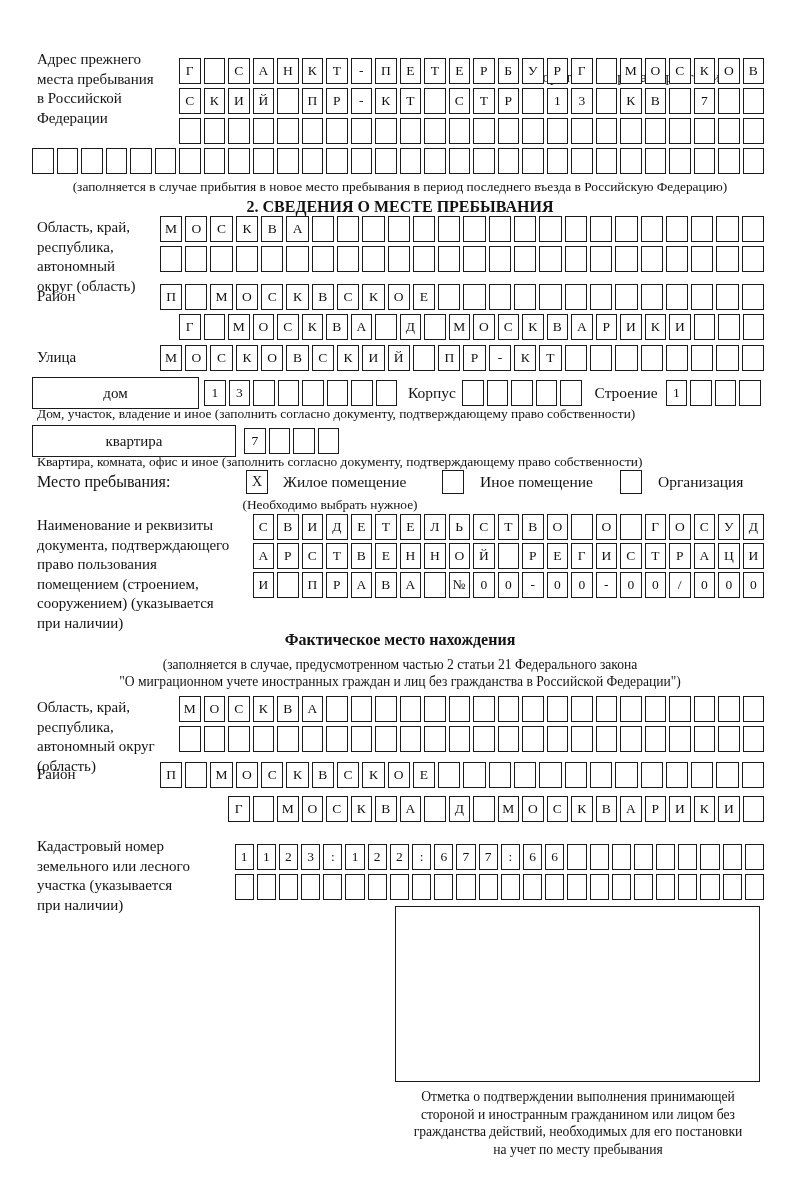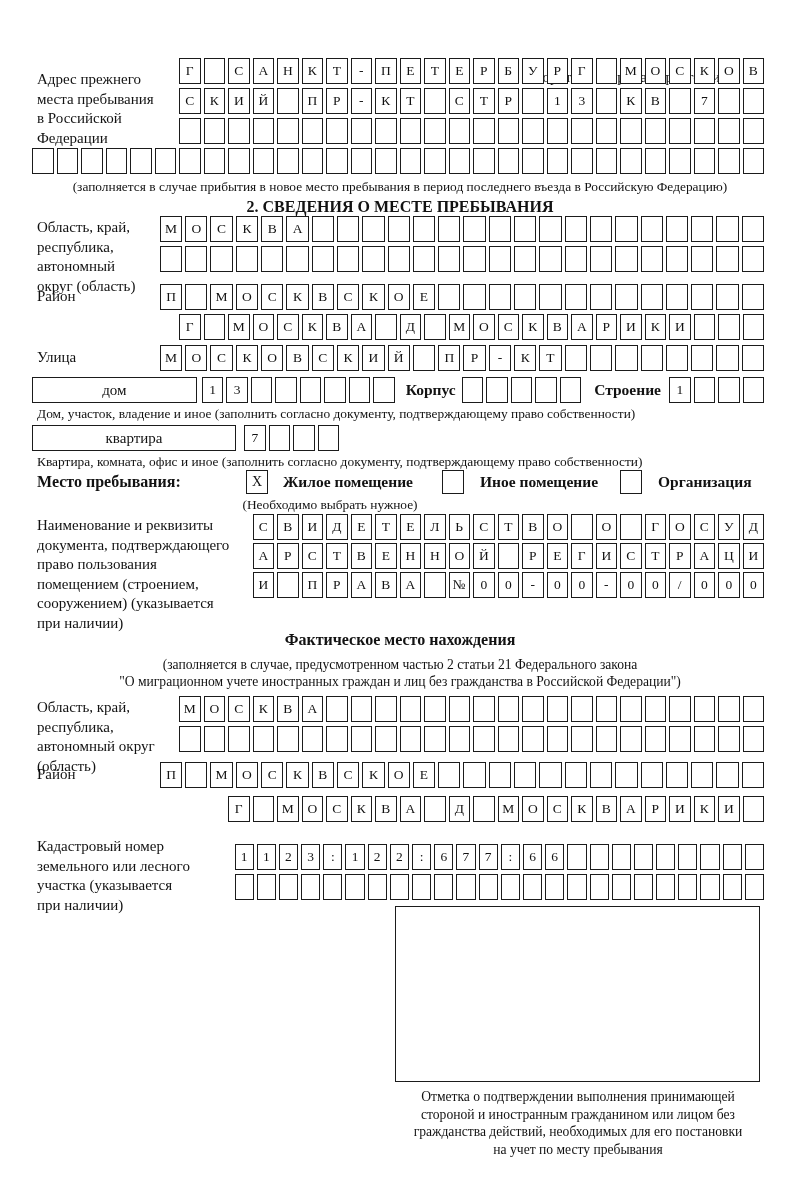--- a/index.html
+++ b/index.html
@@ -11,37 +11,37 @@
   .note{position:absolute;font-size:13.4px;}
   .center{left:0;width:800px;text-align:center;}
   .cells{display:flex;gap:3px;}
   .abs{position:absolute;}
   .r{right:36px;}
   .c{width:21.5px;height:26px;border:1.5px solid #1b1b1b;box-sizing:border-box;
      display:flex;align-items:center;justify-content:center;font-size:13.5px;background:#fff;}
   .wide .c{width:22.3px;}
   .compact .c{width:19.2px;}
   .rowflex{position:absolute;display:flex;align-items:center;}
-  .bigbox{height:26px;border:1.5px solid #1b1b1b;box-sizing:border-box;
+  .bigbox{height:32px;border:1.5px solid #1b1b1b;box-sizing:border-box;
           display:flex;align-items:center;justify-content:center;font-size:15px;background:#fff;}
-  .mlbl{position:absolute;font-size:15.5px;white-space:nowrap;font-weight:bold;}
+  .mlbl{position:absolute;font-size:15.5px;white-space:nowrap;}
   .chk{position:absolute;width:22px;height:24px;border:1.5px solid #1b1b1b;box-sizing:border-box;
        display:flex;align-items:center;justify-content:center;font-size:14px;background:#fff;}
   .stamp{position:absolute;border:1.8px solid #1b1b1b;box-sizing:border-box;background:#fff;}
   .caption{position:absolute;text-align:center;white-space:pre-line;font-size:13.6px;line-height:17.5px;}
   .prenote{position:absolute;white-space:pre-line;font-size:13.6px;line-height:17px;}
 </style>
 </head>
 <body>
 
 <div class="page">
 
   <div class="hdr">Оборотная сторона первого листа</div>
 
-  <div class="lbl" style="left:37px;top:70px">Адрес прежнего
+  <div class="lbl" style="left:37px;top:50px">Адрес прежнего
 места пребывания
 в Российской
 Федерации</div>
   <div class="cells abs r" style="top:58px">
       <div class="c">Г</div>
       <div class="c"></div>
       <div class="c">С</div>
       <div class="c">А</div>
       <div class="c">Н</div>
       <div class="c">К</div>

